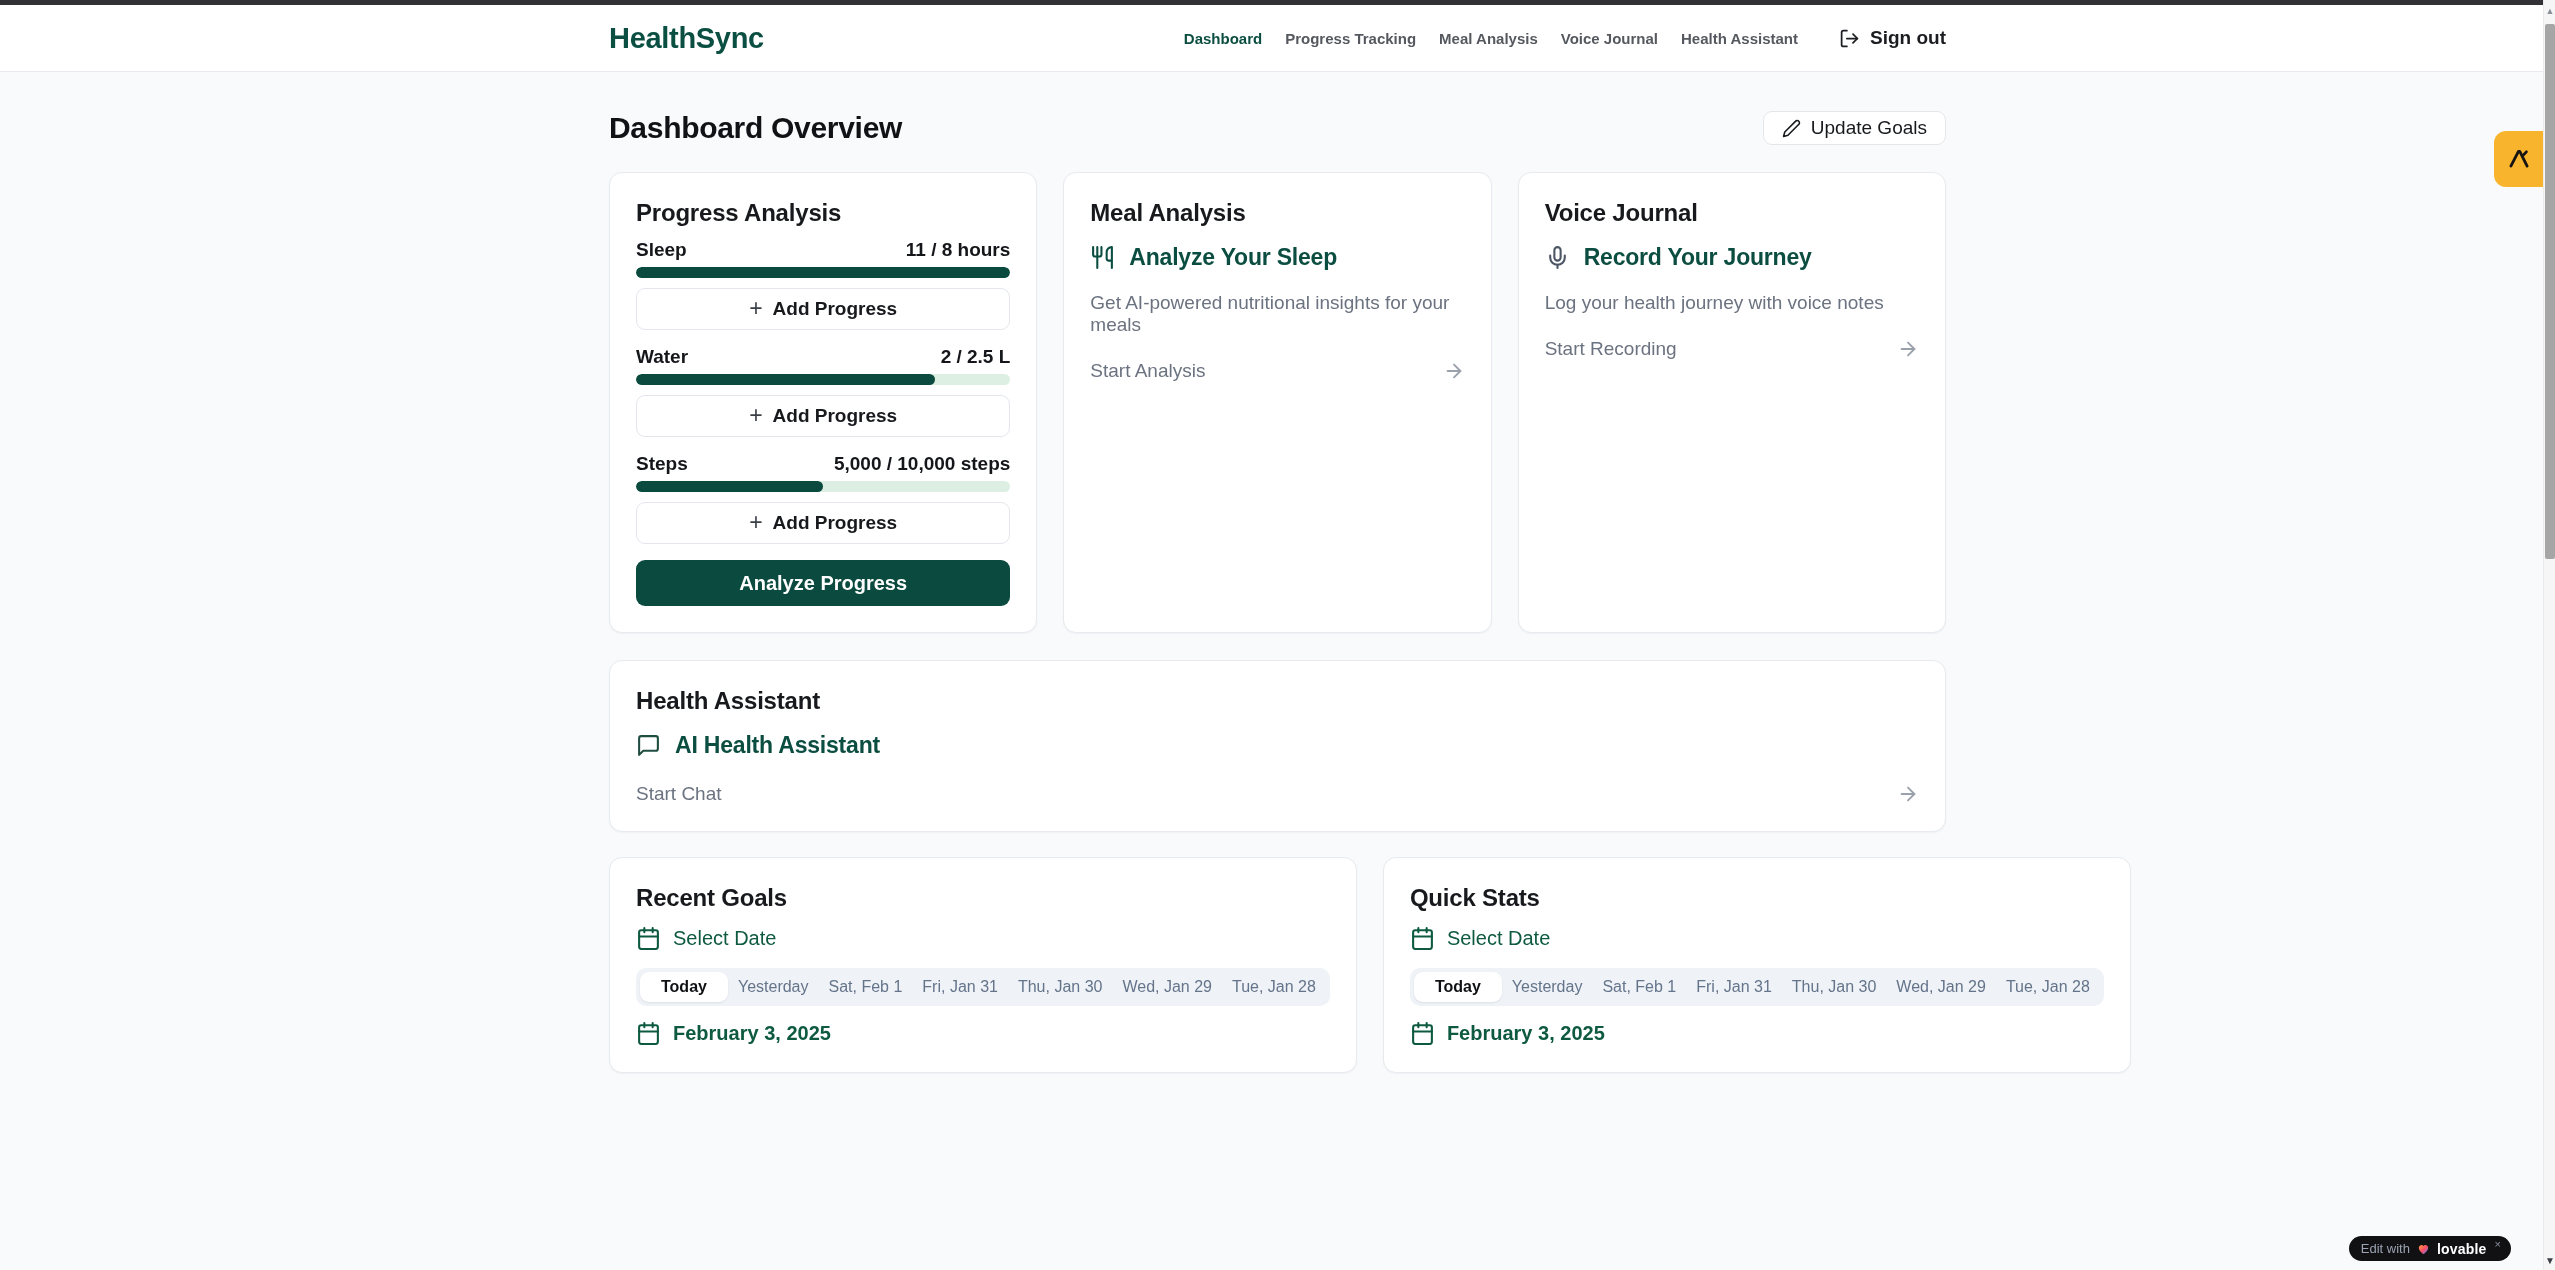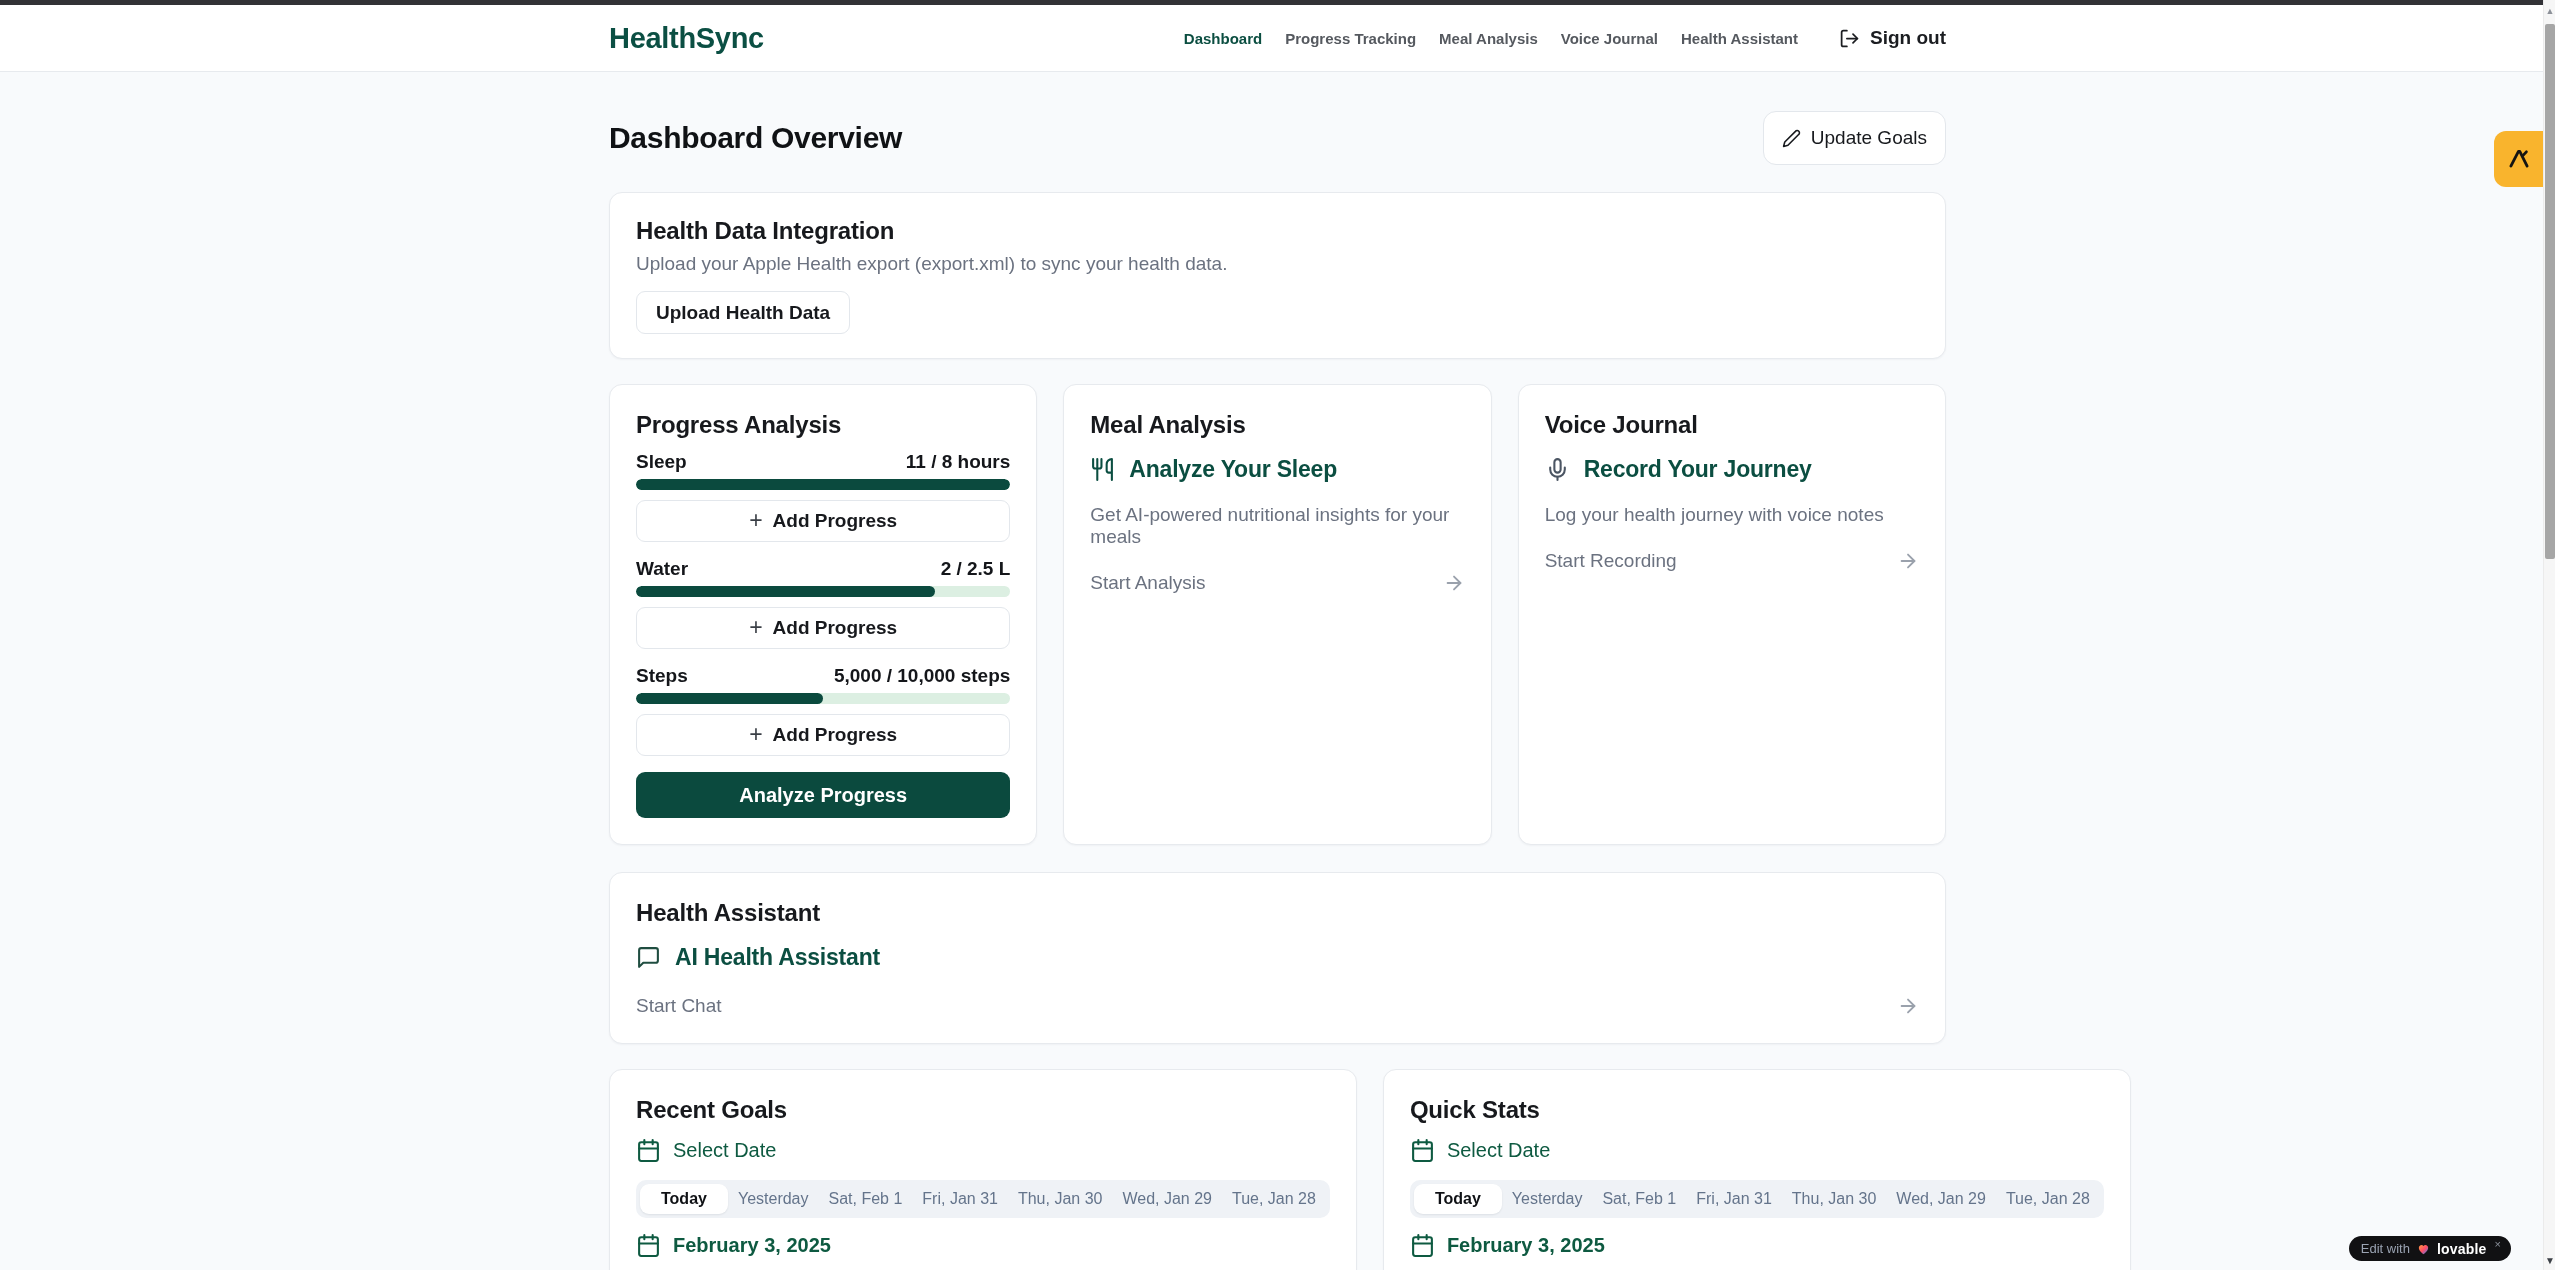--- a/index.html
+++ b/index.html
@@ -28,21 +28,21 @@
   .signout span { font-size:19px; font-weight:600; color:#1b1d21; }
   .icon { display:inline-flex; align-items:center; justify-content:center; }
 
   
   main { padding-top:39px; }
   .title-row { display:flex; align-items:center; justify-content:space-between; margin-bottom:27px; }
   .page-title { font-size:30px; font-weight:700; color:#101215; letter-spacing:-0.3px; }
   .btn { border:1px solid #e3e7ec; background:#fff; border-radius:9px; cursor:pointer;
          font-family:inherit; display:inline-flex; align-items:center; justify-content:center; gap:10px;
          font-size:19px; font-weight:500; color:#17191d; }
-  .btn-update { height:54px; padding:0 18px;border-radius:13px; }
+  .btn-update { height:34px; padding:0 18px; }
   .card { background:#fff; border:1px solid #e7eaee; border-radius:13px;
           box-shadow:0 1px 2px rgba(16,24,40,.04); }
 
   
   .card-integration { padding:24px 26px; margin-bottom:25px; }
   .card-h { font-size:24px; font-weight:600; color:#17191d; letter-spacing:-0.2px; }
   .card-integration .card-h { margin-bottom:8px; }
   .muted { font-size:19px; color:#6b7280; }
   .btn-upload { height:43px; padding:0 19px; margin-top:16px; font-weight:600; }
 
@@ -145,25 +145,20 @@
       <button class="btn btn-update">
         <span class="icon">
           <svg width="19" height="19" viewBox="0 0 24 24" fill="none" stroke="#17191d" stroke-width="2" stroke-linecap="round" stroke-linejoin="round">
             <path d="M17 3a2.85 2.83 0 1 1 4 4L7.5 20.5 2 22l1.5-5.5Z"></path>
           </svg>
         </span>
         <span>Update Goals</span>
       </button>
     </div>
 
-    <section class="card card-integration">
-      <h2 class="card-h">Health Data Integration</h2>
-      <p class="muted">Upload your Apple Health export (export.xml) to sync your health data.</p>
-      <button class="btn btn-upload">Upload Health Data</button>
-    </section>
 
     <div class="grid3">
 
       <section class="card">
         <h2 class="card-h pa-title">Progress Analysis</h2>
 
         <div class="goal-block">
           <div class="goal-labels">
             <b>Sleep</b>
             <b>11 / 8 hours</b>

